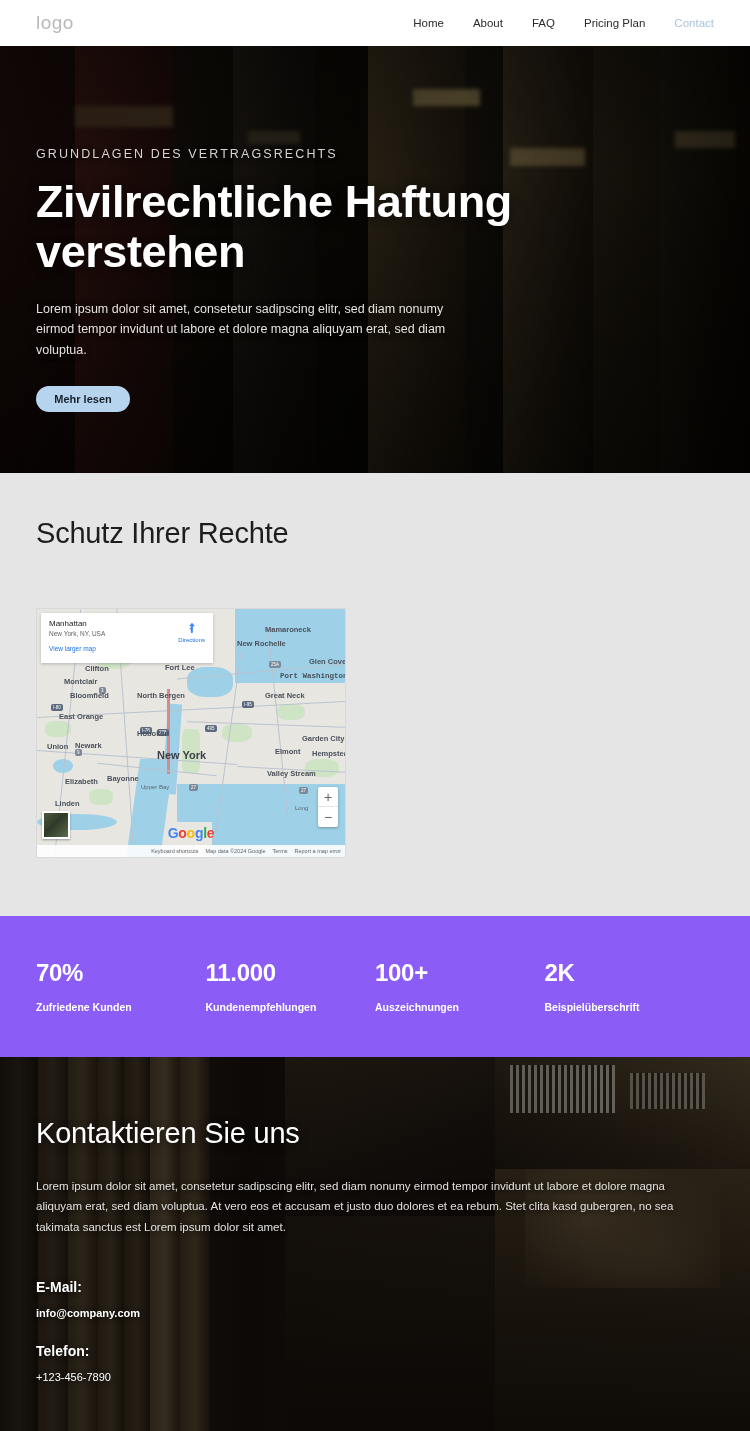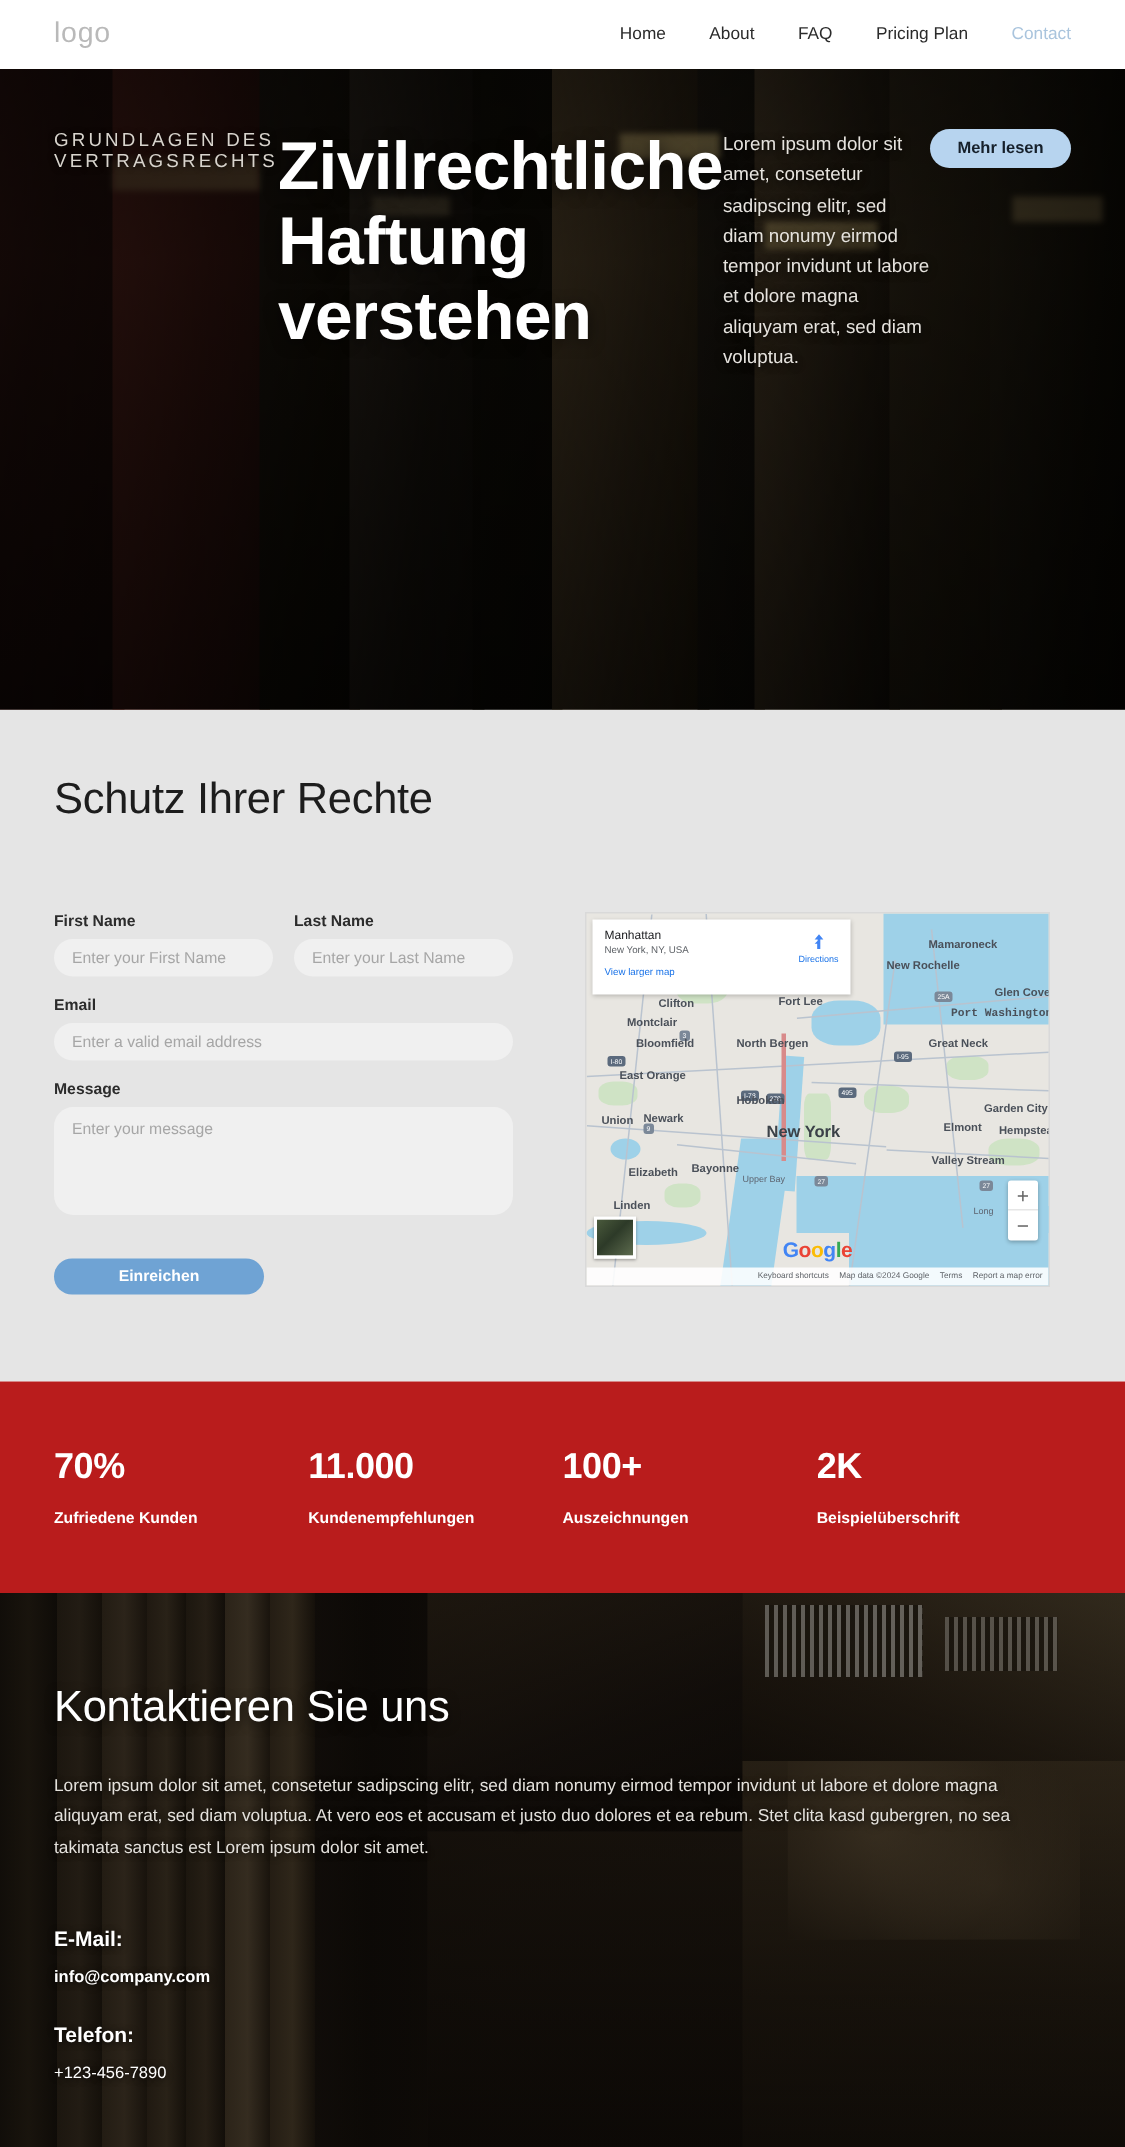--- a/index.html
+++ b/index.html
@@ -51,21 +51,21 @@
     position:absolute; inset:0;
     background:
       linear-gradient(90deg, rgba(0,0,0,.72) 0%, rgba(0,0,0,.55) 38%, rgba(0,0,0,.3) 62%, rgba(0,0,0,.55) 100%),
       linear-gradient(180deg, rgba(0,0,0,.35) 0%, rgba(0,0,0,.1) 30%, rgba(0,0,0,.45) 100%);
   }
   .hero-inner {
     position:relative;
     padding:0 36px;
     height:100%;
     display:flex;
-    flex-direction:row;
+    flex-direction:column;
     justify-content:center;
     padding-top:40px;
   }
   .eyebrow {
     color:#d8d4cd;
     font-size:12.5px;
     letter-spacing:2.1px;
     margin-bottom:16px;
     text-shadow:0 1px 4px rgba(0,0,0,.8);
   }
@@ -247,21 +247,21 @@
     height:12px;
     background:rgba(255,255,255,.88);
     display:flex; align-items:center; justify-content:flex-end;
     gap:7px; padding-right:4px;
     font-size:5.5px; color:#5f6368;
   }
   .map-footer span { cursor:pointer; white-space:nowrap; }
 
   
   .stats {
-    background:#b91c1c;
+    background:#8b5cf6;
     padding:43px 36px 44px;
     display:flex;
   }
   .stat { flex:1; }
   .stat-value {
     color:#ffffff;
     font-size:24px;
     font-weight:700;
     letter-spacing:-.3px;
     margin-bottom:14px;
@@ -362,44 +362,20 @@
     <div>
       <button class="btn-hero">Mehr lesen</button>
     </div>
   </div>
 </section>
 
 <section class="form-section">
   <h2 class="section-title">Schutz Ihrer Rechte</h2>
 
   <div class="form-layout">
-    <div class="form-col">
-      <div class="field-row">
-        <div class="field half">
-          <label class="field-label">First Name</label>
-          <input class="input" type="text" placeholder="Enter your First Name" style="">
-        </div>
-        <div class="field half">
-          <label class="field-label">Last Name</label>
-          <input class="input" type="text" placeholder="Enter your Last Name" style="">
-        </div>
-      </div>
-
-      <div class="field full">
-        <label class="field-label">Email</label>
-        <input class="input" type="email" placeholder="Enter a valid email address" style="">
-      </div>
-
-      <div class="field full">
-        <label class="field-label">Message</label>
-        <textarea class="textarea" placeholder="Enter your message" style=""></textarea>
-      </div>
-
-      <button class="btn-submit">Einreichen</button>
-    </div>
 
     <div class="map-col">
       <div class="map">
 
         <div class="map-water" style="left:198px;top:0;width:112px;height:74px;"></div>
         <div class="map-water" style="left:150px;top:58px;width:46px;height:30px;border-radius:40%;"></div>
         <div class="map-water" style="left:128px;top:95px;width:14px;height:90px;transform:rotate(4deg);"></div>
         <div class="map-water" style="left:96px;top:150px;width:34px;height:100px;transform:skewX(-8deg);"></div>
         <div class="map-water" style="left:140px;top:175px;width:172px;height:38px;"></div>
         <div class="map-water" style="left:175px;top:195px;width:135px;height:55px;"></div>

